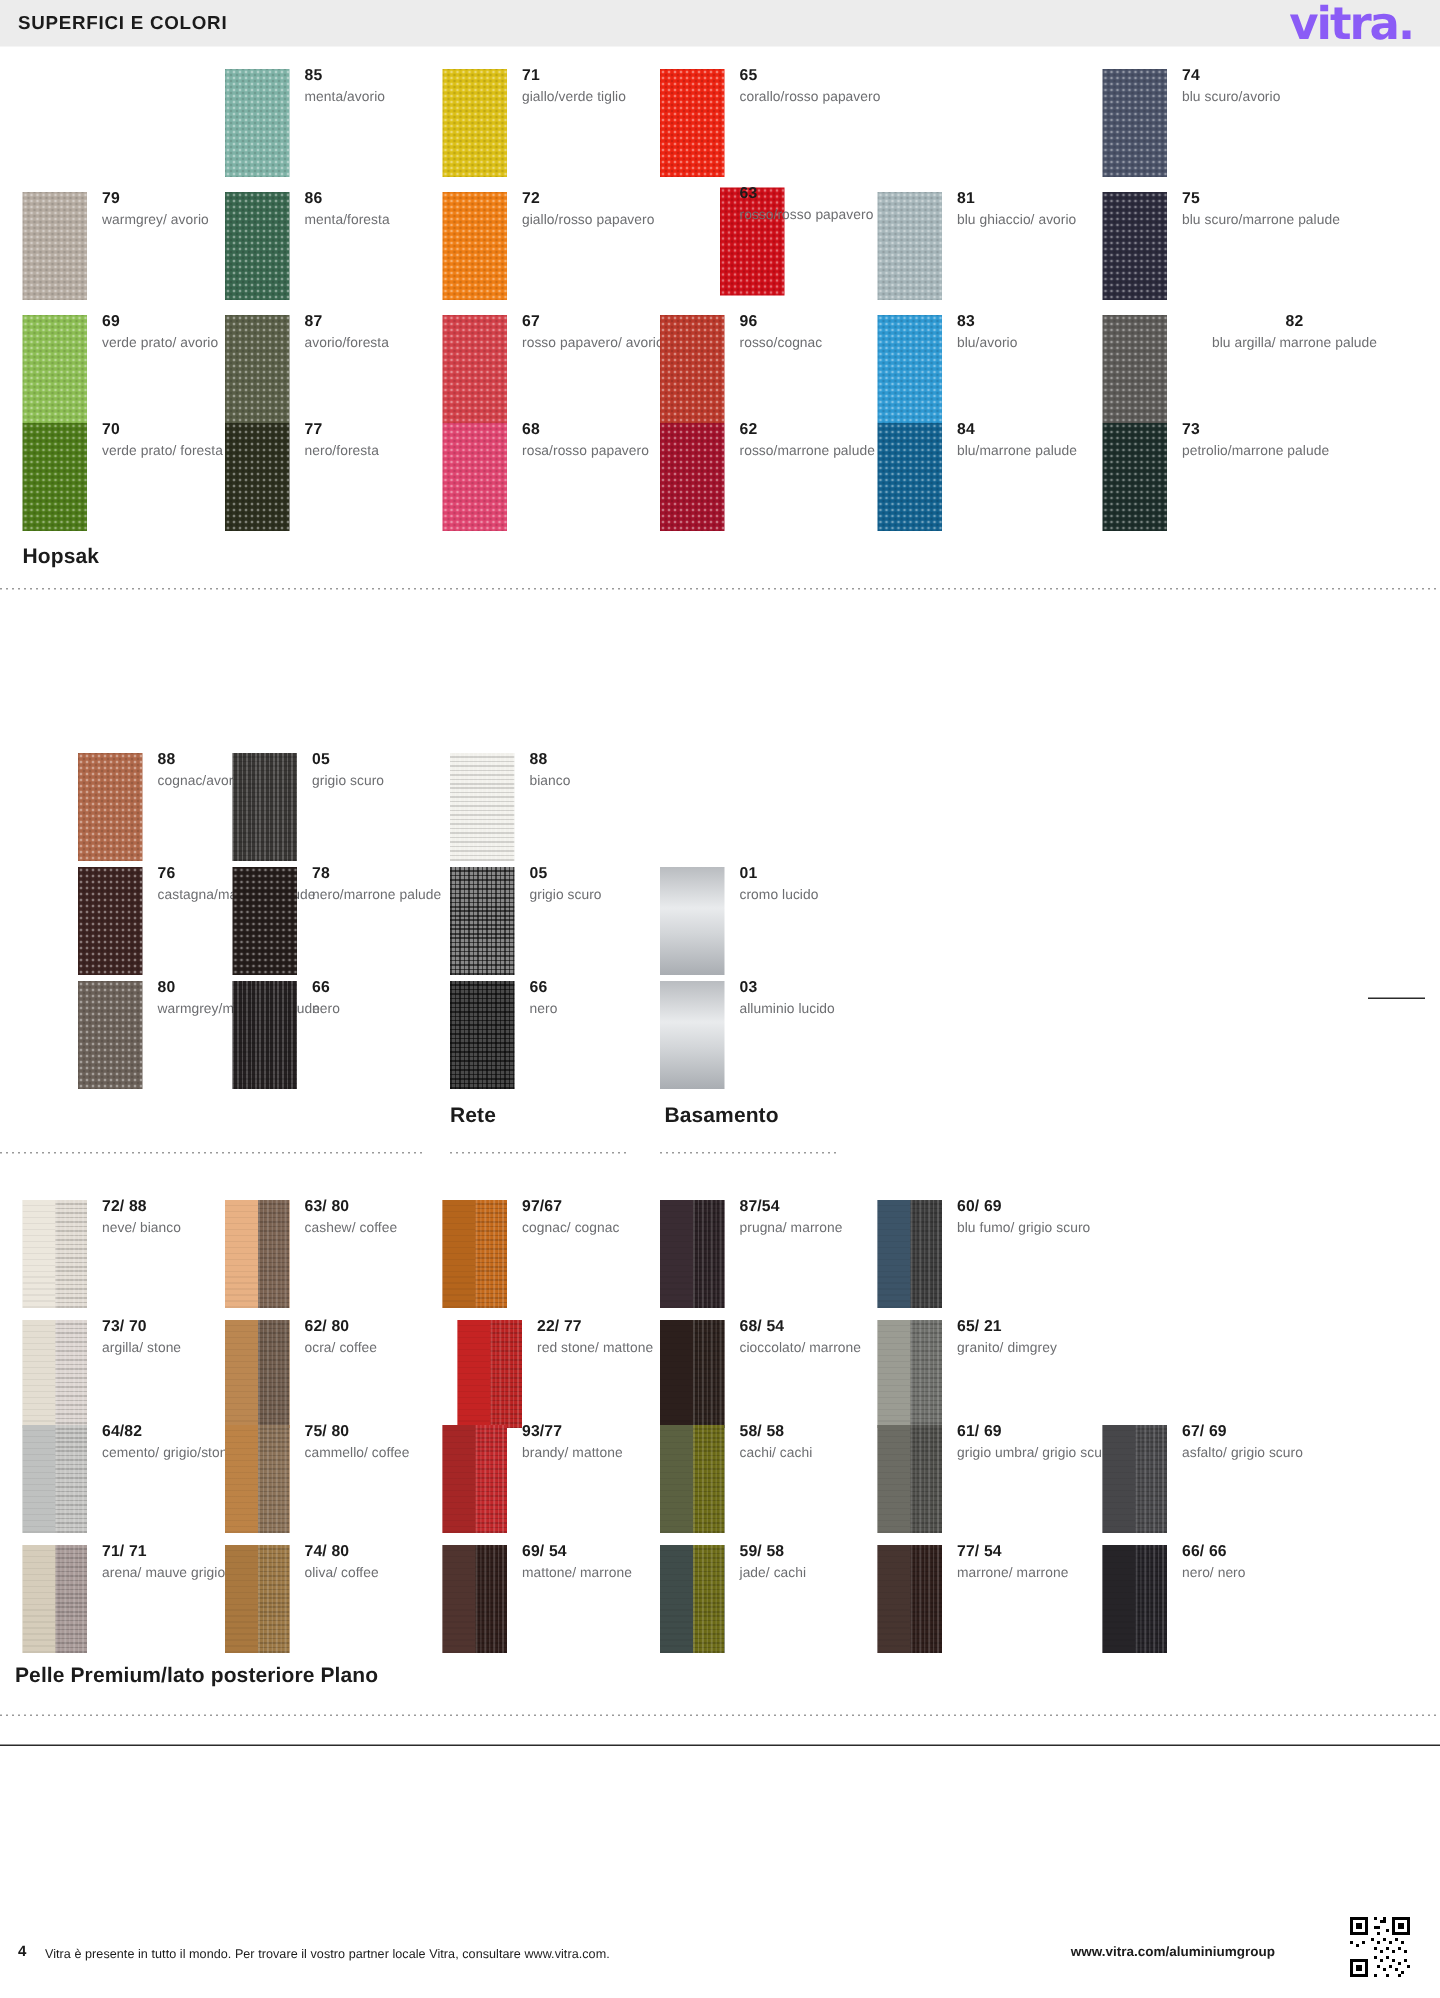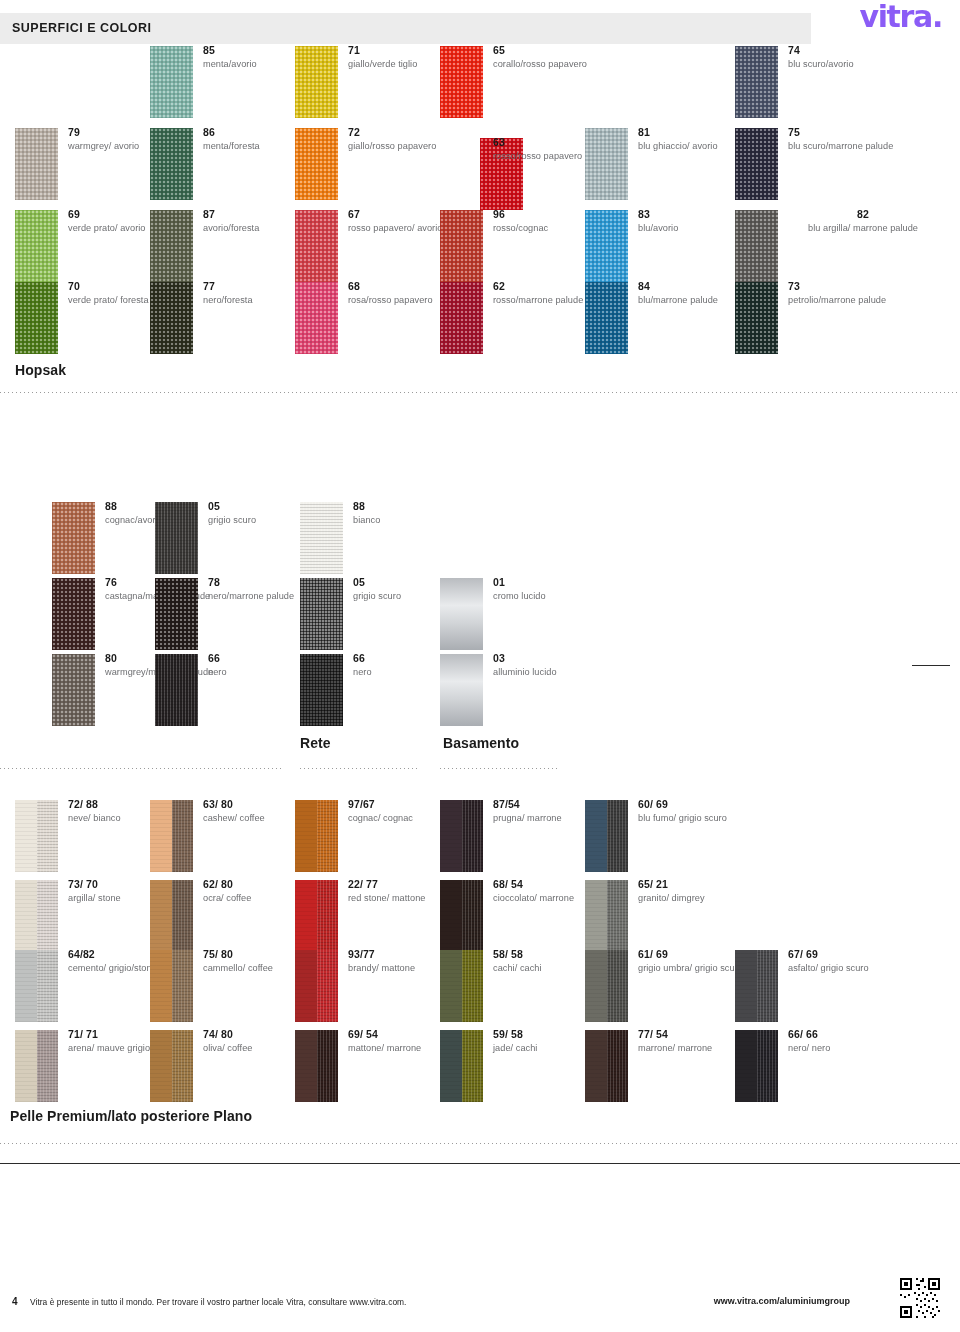--- a/index.html
+++ b/index.html
@@ -9,21 +9,21 @@
     width: 960px; height: 1332px;
     background: #ffffff;
     font-family: "Liberation Sans", sans-serif;
     color: #231f20;
     position: relative;
     overflow: hidden;
   }
 
   
   .header {
-    position: absolute; left:0; top:13px; width:811px; height:31px;
+    position: absolute; left:0; top:0; width:960px; height:31px;
     background: #ececec;
   }
   .header-title {
     position:absolute; left:12px; top:8px;
     font-size: 12.5px; font-weight: 700; letter-spacing: .04em;
     color:#1b1b1b;
   }
   .logo {
     position:absolute; right:18px; top:2px;
     font-size: 30px; font-weight: 700; letter-spacing: -0.045em;
@@ -172,21 +172,21 @@
         <div class="desc">menta/foresta</div>
       </div>
     </div>
     <div class="card" style="left: 295px; top: 128px;">
       <div class="sw tex-dot" style="background: rgb(240, 126, 20);"></div>
       <div class="sw-txt">
         <div class="code">72</div>
         <div class="desc">giallo/rosso papavero</div>
       </div>
     </div>
-    <div class="card" style="left: 440px; top: 138px; padding-left: 40px;">
+    <div class="card" style="left: 440px; top: 125px; padding-left: 40px;">
       <div class="sw tex-dot" style="background: rgb(207, 13, 24);"></div>
       <div class="sw-txt">
         <div class="code">63</div>
         <div class="desc">rosso/rosso papavero</div>
       </div>
     </div>
     <div class="card" style="left: 585px; top: 128px;">
       <div class="sw tex-dot" style="background: rgb(167, 183, 187);"></div>
       <div class="sw-txt">
         <div class="code">81</div>
@@ -442,21 +442,21 @@
     <div class="card" style="left: 150px; top: 880px;">
       <div class="sw" style="background: rgb(187, 135, 81);">
         <span class="half-l" style="background: rgb(187, 135, 81);"></span>
         <span class="half-r" style="background: rgb(110, 90, 75);"></span>
       </div>
       <div class="sw-txt">
         <div class="code">62/ 80</div>
         <div class="desc">ocra/ coffee</div>
       </div>
     </div>
-    <div class="card" style="left: 295px; top: 880px;">
+    <div class="card" style="left: 305px; top: 880px;">
       <div class="sw" style="background: rgb(197, 35, 35);">
         <span class="half-l" style="background: rgb(197, 35, 35);"></span>
         <span class="half-r" style="background: rgb(187, 34, 34);"></span>
       </div>
       <div class="sw-txt">
         <div class="code">22/ 77</div>
         <div class="desc">red stone/ mattone</div>
       </div>
     </div>
     <div class="card" style="left: 440px; top: 880px;">

